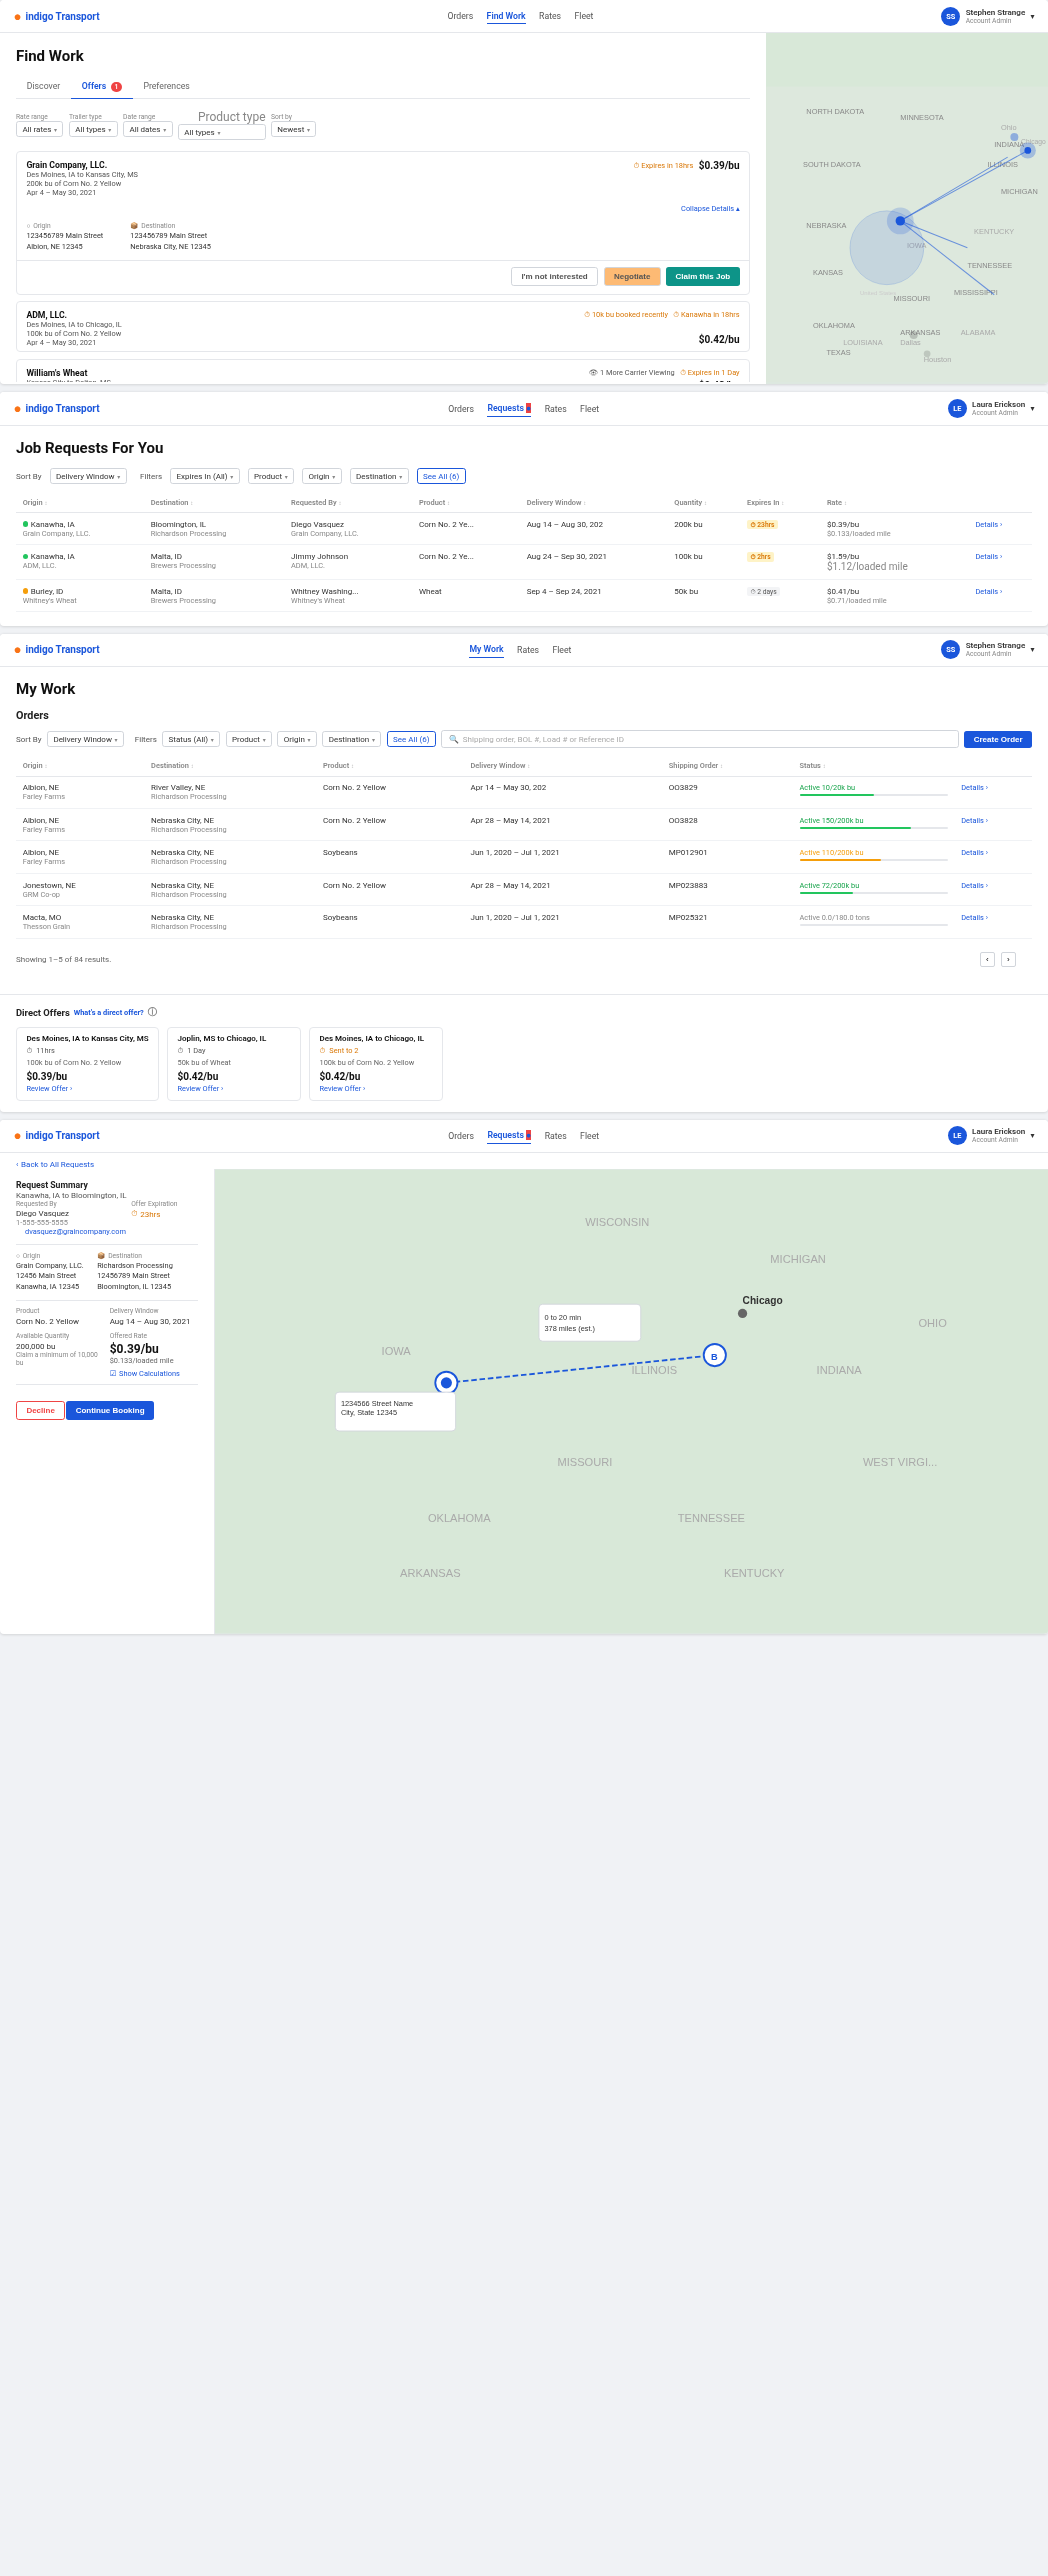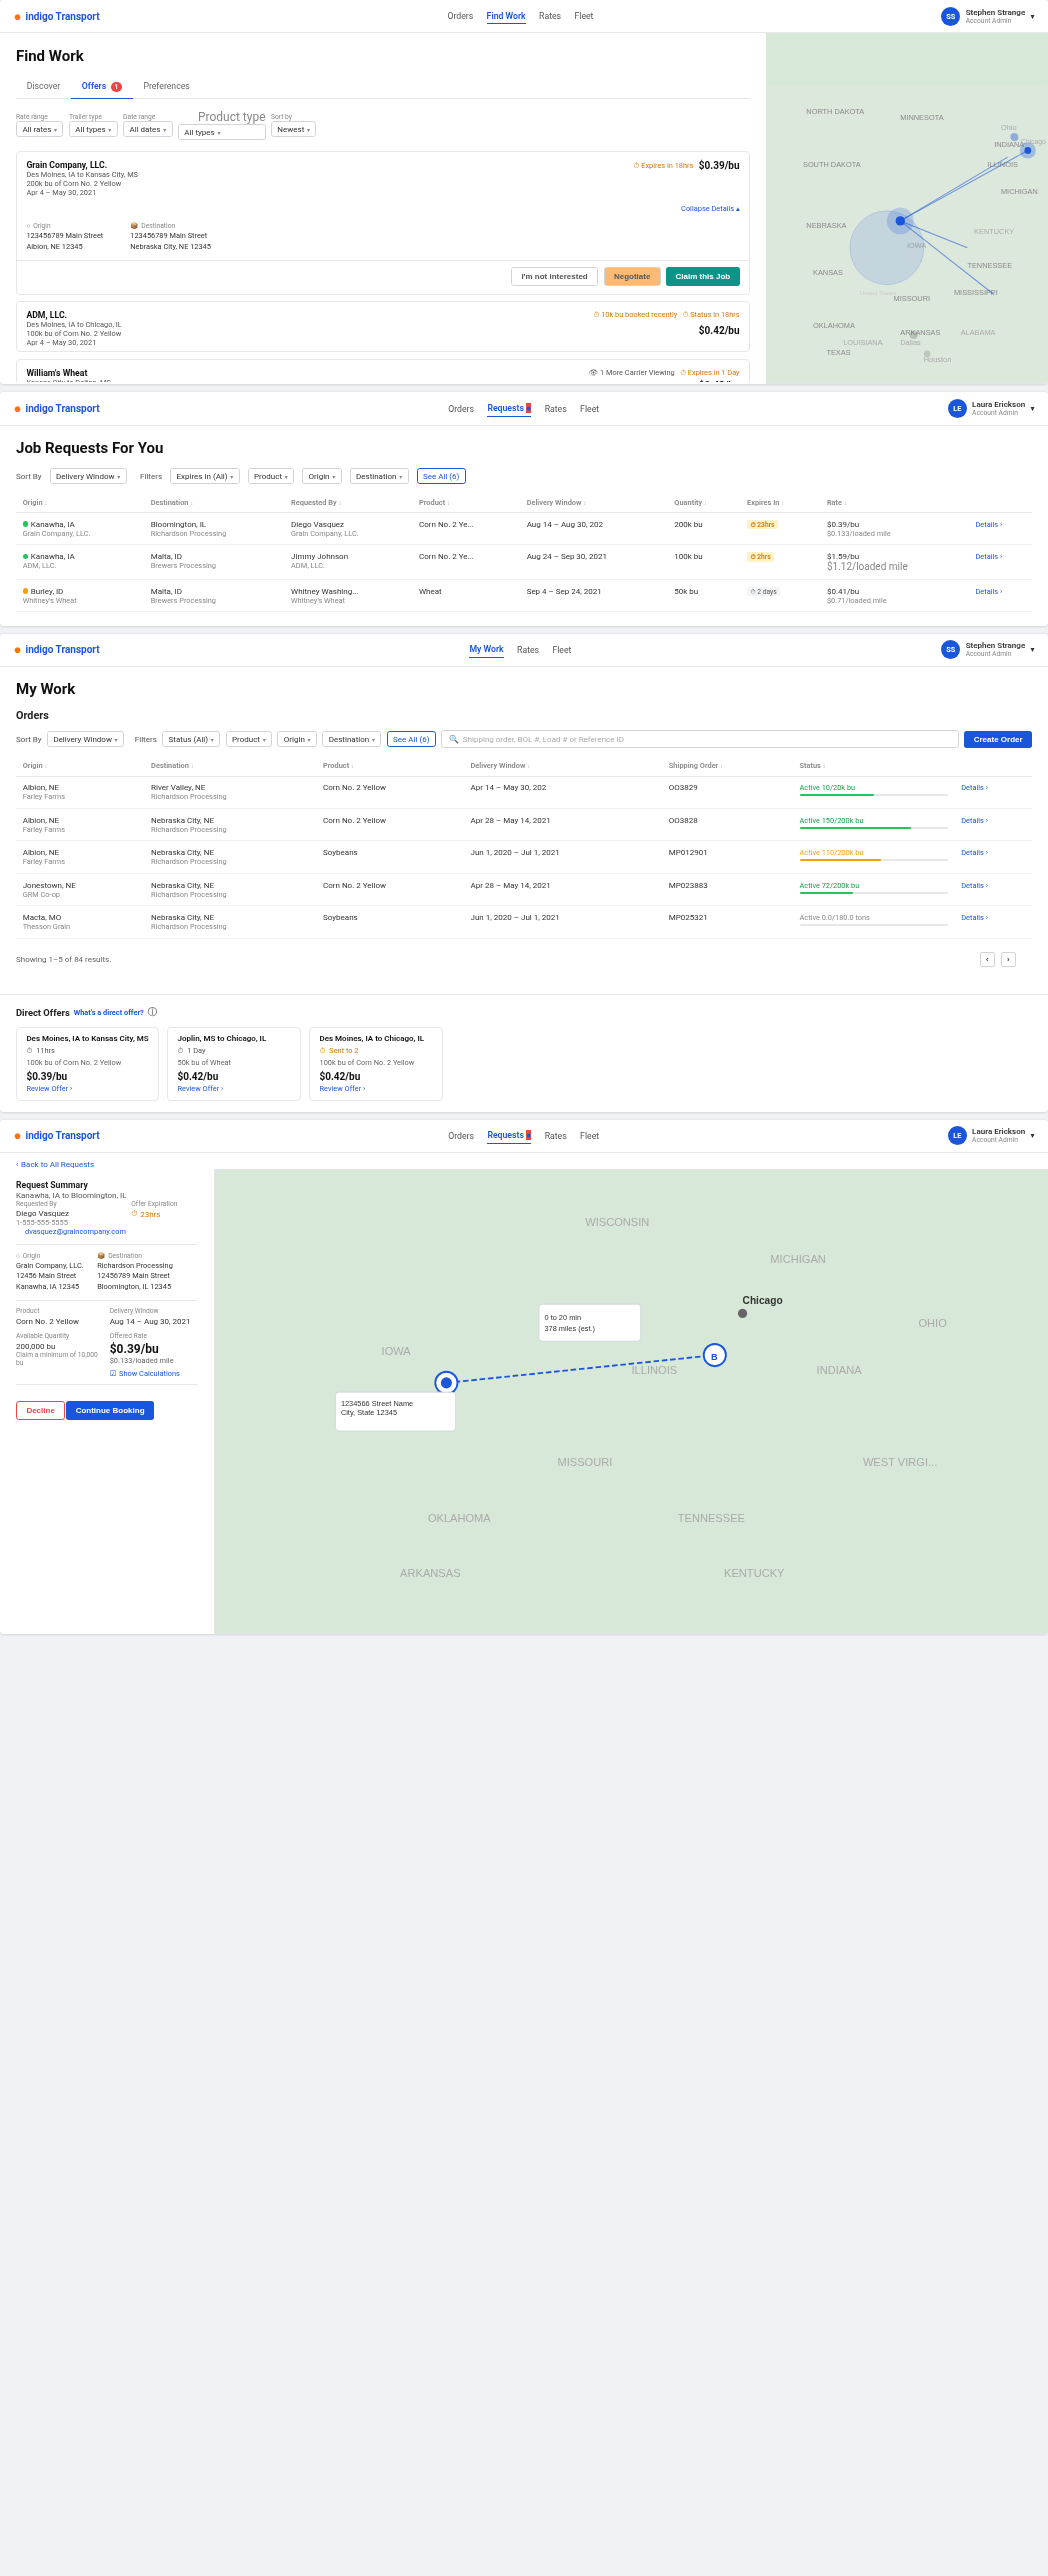--- a/index.html
+++ b/index.html
@@ -219,24 +219,24 @@
       </div>
 
       <div class="job-card">
         <div class="job-card-header">
           <div>
             <div class="job-company">ADM, LLC.</div>
             <div style="font-size:7.4px;color:#555;">Des Moines, IA to Chicago, IL</div>
             <div style="font-size:7.4px;color:#555;">100k bu of Corn No. 2 Yellow</div>
             <div style="font-size:7.4px;color:#555;">Apr 4 – May 30, 2021</div>
           </div>
-          <div class="job-meta-right" style="flex-direction:column;align-items:flex-end;gap:6px;">
+          <div class="job-meta-right" style="flex-direction:column;align-items:flex-end;gap:15px;">
             <div style="display:flex;gap:5.4px;align-items:center;">
               <span style="font-size:7.4px;color:#d97706;">⏱ 10k bu booked recently</span>
-              <span class="expires-badge">⏱ Status in 18hrs</span>
+              <span class="expires-badge">⏱ Kanawha in 18hrs</span>
             </div>
             <div class="rate">$0.42/bu</div>
           </div>
         </div>
       </div>
 
       <div class="job-card">
         <div class="job-card-header">
           <div>
             <div class="job-company">William's Wheat</div>

